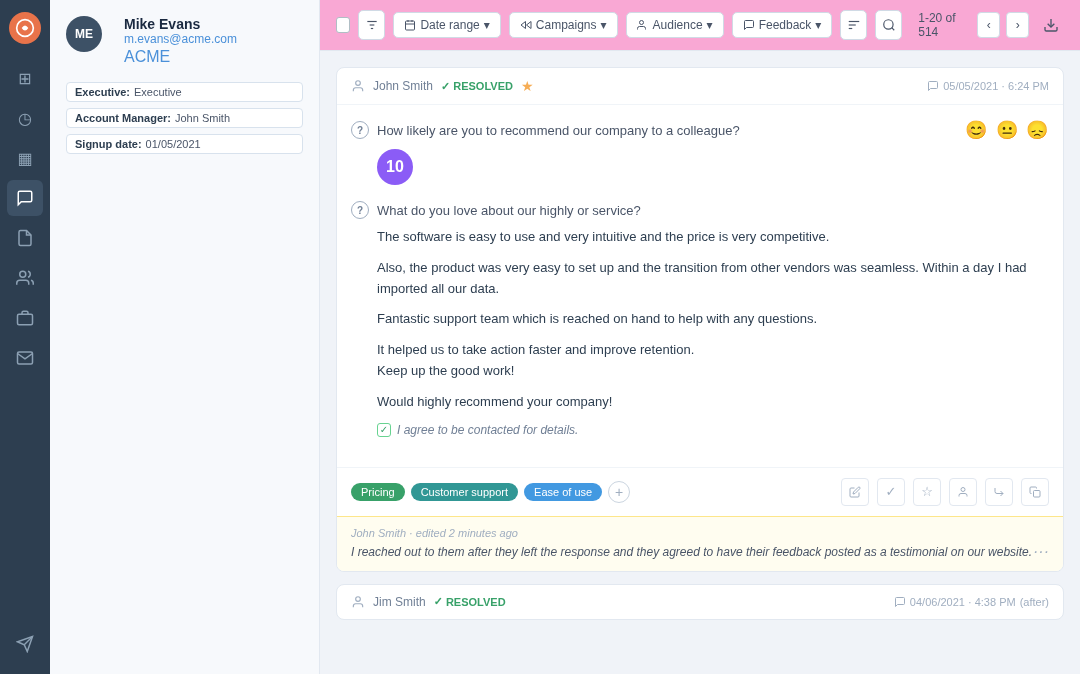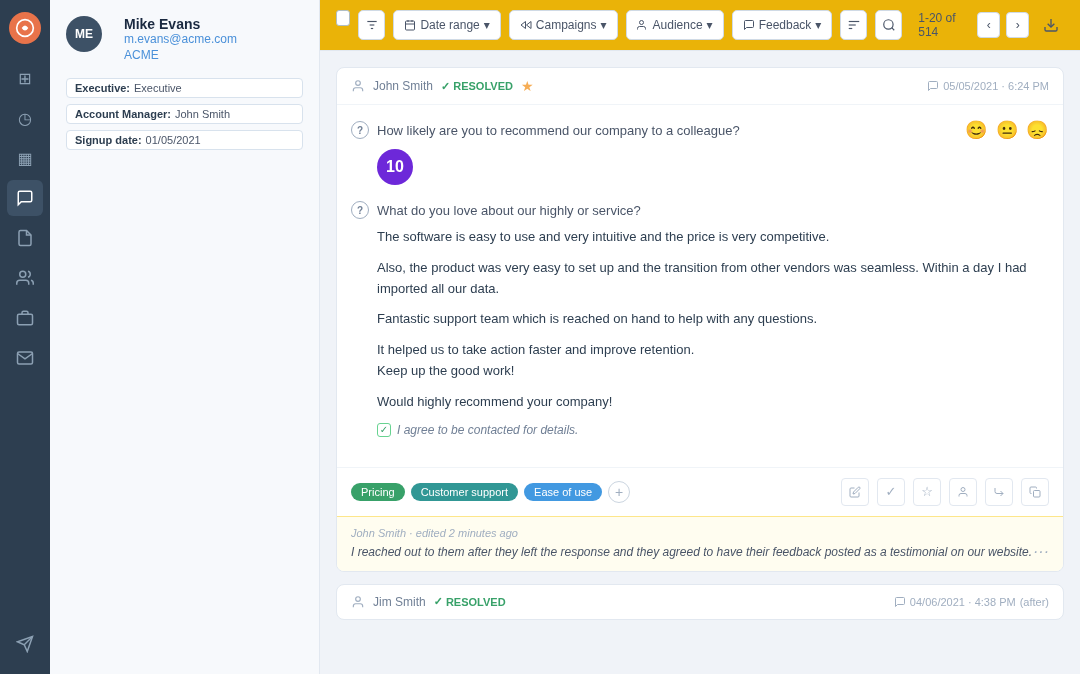--- a/index.html
+++ b/index.html
@@ -52,21 +52,21 @@
     .avatar {
       width: 36px; height: 36px;
       background: #3d5166;
       border-radius: 50%;
       display: flex; align-items: center; justify-content: center;
       color: white; font-size: 12px; font-weight: bold;
       flex-shrink: 0;
     }
     .contact-info .name { font-weight: 600; font-size: 14px; color: #1a2940; }
     .contact-info .email { font-size: 12px; color: #4a90d9; }
-    .contact-info .company { font-size: 12px; color: #4a90d9; font-weight: 500; margin-top: 2px; }
+    .contact-info .company { font-size: 16px; color: #4a90d9; font-weight: 500; margin-top: 2px; }
     .contact-tags { display: flex; flex-direction: column; gap: 6px; }
     .tag {
       display: inline-flex;
       align-items: center;
       gap: 4px;
       background: white;
       border: 1px solid #d8e2ed;
       border-radius: 4px;
       padding: 3px 8px;
       font-size: 11px;
@@ -77,24 +77,25 @@
     
     .main {
       flex: 1;
       display: flex;
       flex-direction: column;
       overflow: hidden;
     }
 
     
     .toolbar {
-      background: #eab308;
+      background: #f9a8d4;
       border-bottom: 1px solid #e2e8f0;
       padding: 10px 16px;
       display: flex;
+      align-items: center;
       gap: 8px;
       flex-shrink: 0;
     }
     .toolbar-checkbox {
       width: 16px; height: 16px;
       border: 1px solid #b0bec5;
       border-radius: 3px;
       background: white;
       cursor: pointer;
     }
@@ -187,21 +188,21 @@
       border: 1.5px solid #a0aec0;
       border-radius: 50%;
       display: flex; align-items: center; justify-content: center;
       font-size: 10px; color: #718096; font-weight: bold;
       flex-shrink: 0;
     }
     .question-text { font-size: 13px; color: #4a5568; }
 
     .nps-circle {
       width: 36px; height: 36px;
-      background: #6d28d9;
+      background: #8b5cf6;
       border-radius: 50%;
       display: flex; align-items: center; justify-content: center;
       color: white; font-weight: 700; font-size: 16px;
       margin-left: 26px;
     }
 
     .emoji-row {
       display: flex; gap: 8px;
     }
     .emoji-face { font-size: 18px; color: #cbd5e0; }

